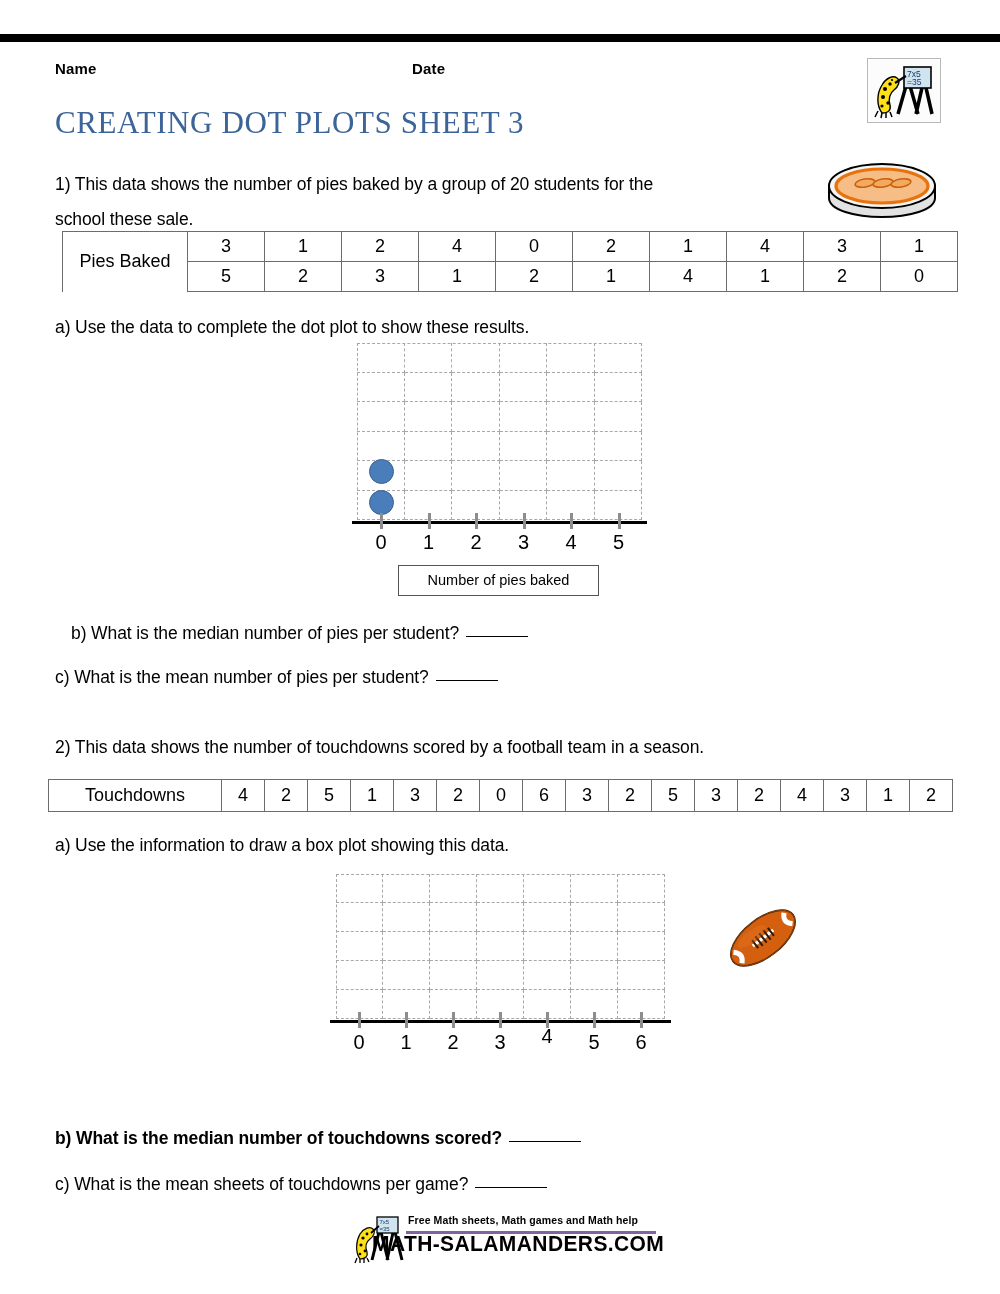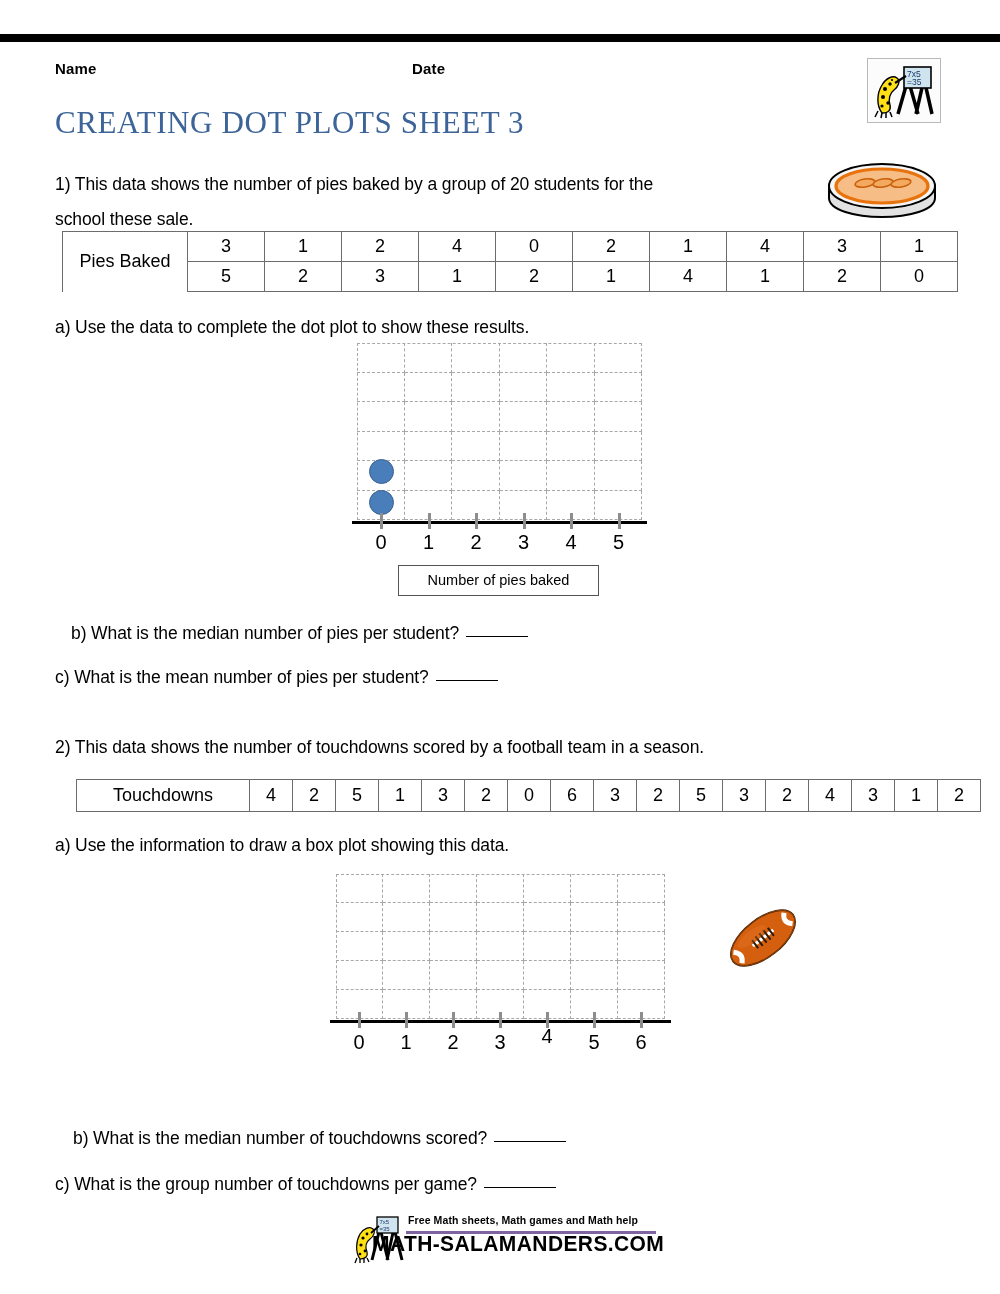--- a/index.html
+++ b/index.html
@@ -68,21 +68,21 @@
     letter-spacing: -.1px;
     white-space: nowrap;
   }
   .q1-l1 { left: 55px; top: 168px; }
   .q1-l2 { left: 55px; top: 203px; }
   .q1a   { left: 55px; top: 311px; }
   .q1b   { left: 55px; top: 617px; margin-left: 16px; }
   .q1c   { left: 55px; top: 661px; }
   .q2-l1 { left: 55px; top: 731px; }
   .q2a   { left: 55px; top: 829px; }
-  .q2b   { left: 73px; top: 1122px; }
+  .q2b   { left: 55px; top: 1122px; font-weight: bold; }
   .q2c   { left: 55px; top: 1168px; }
   .blank {
     display: inline-block;
     border-bottom: 1.6px solid #000;
     margin-left: 7px;
     vertical-align: 2px;
   }
   .blank.w60 { width: 62px; }
   .blank.w70 { width: 72px; }
 
@@ -104,21 +104,21 @@
     font-size: 18px;
     text-align: center;
     border-right: 1px solid #6c6c6c;
   }
 
   #table1 { left: 62px; top: 231px; width: 886px; }
   #table1 td.rowlabel { width: 124px; border-bottom: none; border-top: none; }
   #table1 td { width: 76px; }
   #table1 tr.r1 td { border-top: 1px solid #6c6c6c; }
 
-  #table2 { left: 76px; top: 779px; width: 886px; border-radius: 12px; }
+  #table2 { left: 48px; top: 779px; width: 886px; border-radius: 12px; }
   #table2 td.rowlabel { width: 172px; }
   #table2 td { width: 42px; font-size: 18px; height: 31px; }
 
   
   .plot { position: absolute; }
 
   .grid-area {
     position: relative;
     box-sizing: border-box;
   }
@@ -470,21 +470,21 @@
   <div class="tick-num" style="left:196px; top:151px;">4</div>
   <div class="tick-num" style="left:243px; top:157px;">5</div>
   <div class="tick-num" style="left:290px; top:157px;">6</div>
 
 </div>
 
 <div class="qtext q2b">
   <span>b) What is the median number of touchdowns scored?</span><span class="blank w70"></span>
 </div>
 <div class="qtext q2c">
-  <span>c) What is the group number of touchdowns per game?</span><span class="blank w70"></span>
+  <span>c) What is the mean sheets of touchdowns per game?</span><span class="blank w70"></span>
 </div>
 
 <div class="footer">
   <svg width="60" height="50" viewBox="0 0 60 50" style="position:absolute; left:0; top:2px;">
     <path d="M30 14 L22 46 M30 14 L38 46 M44 14 L37 46 M44 14 L52 46" stroke="#000" stroke-width="3" fill="none"></path>
     <rect x="27" y="3" width="21" height="16" fill="#cfe4ef" stroke="#000" stroke-width="1.3"></rect>
     <text x="29.5" y="10" font-family="'Liberation Sans',sans-serif" font-size="6" fill="#1a3a6b">7x5</text>
     <text x="29.5" y="17" font-family="'Liberation Sans',sans-serif" font-size="6" fill="#1a3a6b">=35</text>
     <path d="M10 45 C5 38 6 27 10 20 C14 14 20 12 23 15 C26 18 23 23 20 25 C16 28 15 33 17 38 C18 42 16 45 10 45 Z" fill="#ffe017" stroke="#000" stroke-width="1.2"></path>
     <path d="M21 19 L29 12" stroke="#000" stroke-width="1.8" fill="none"></path>

